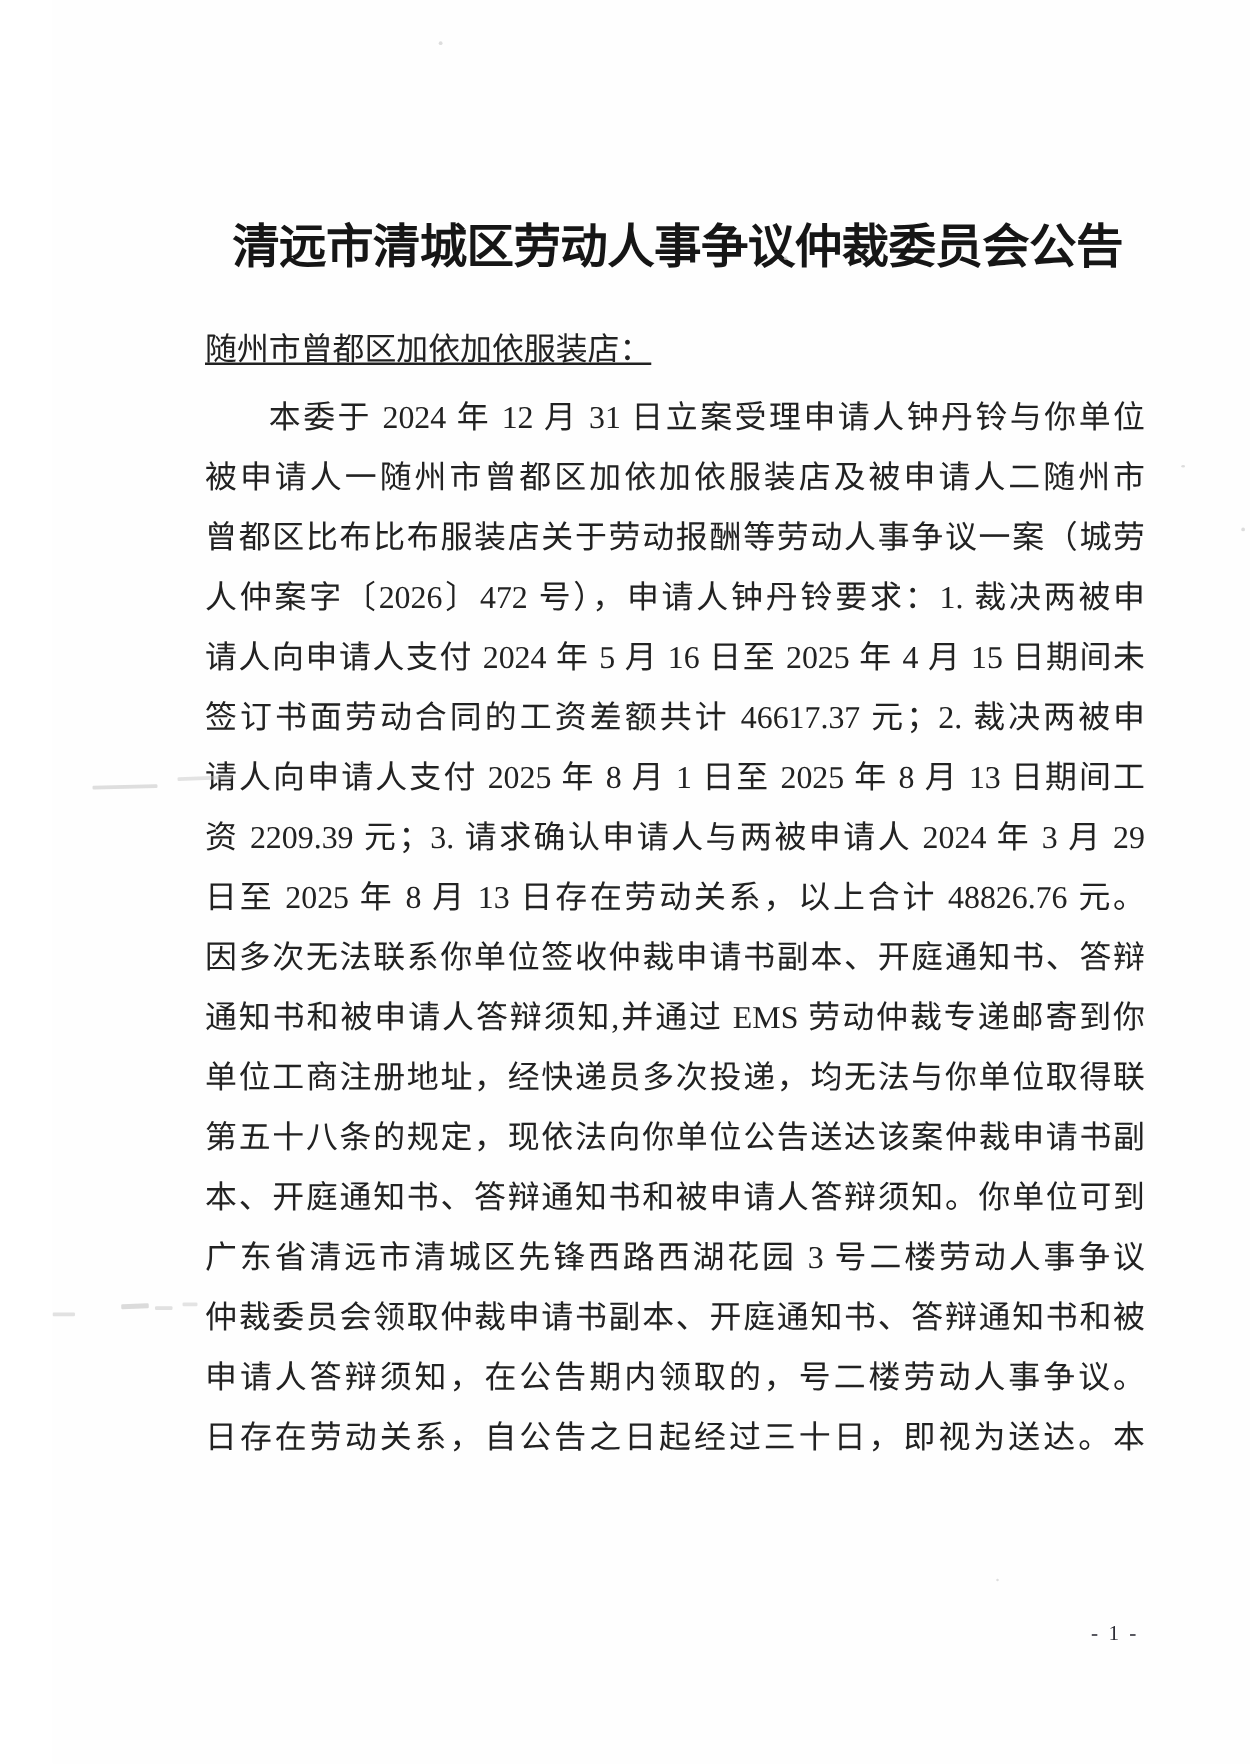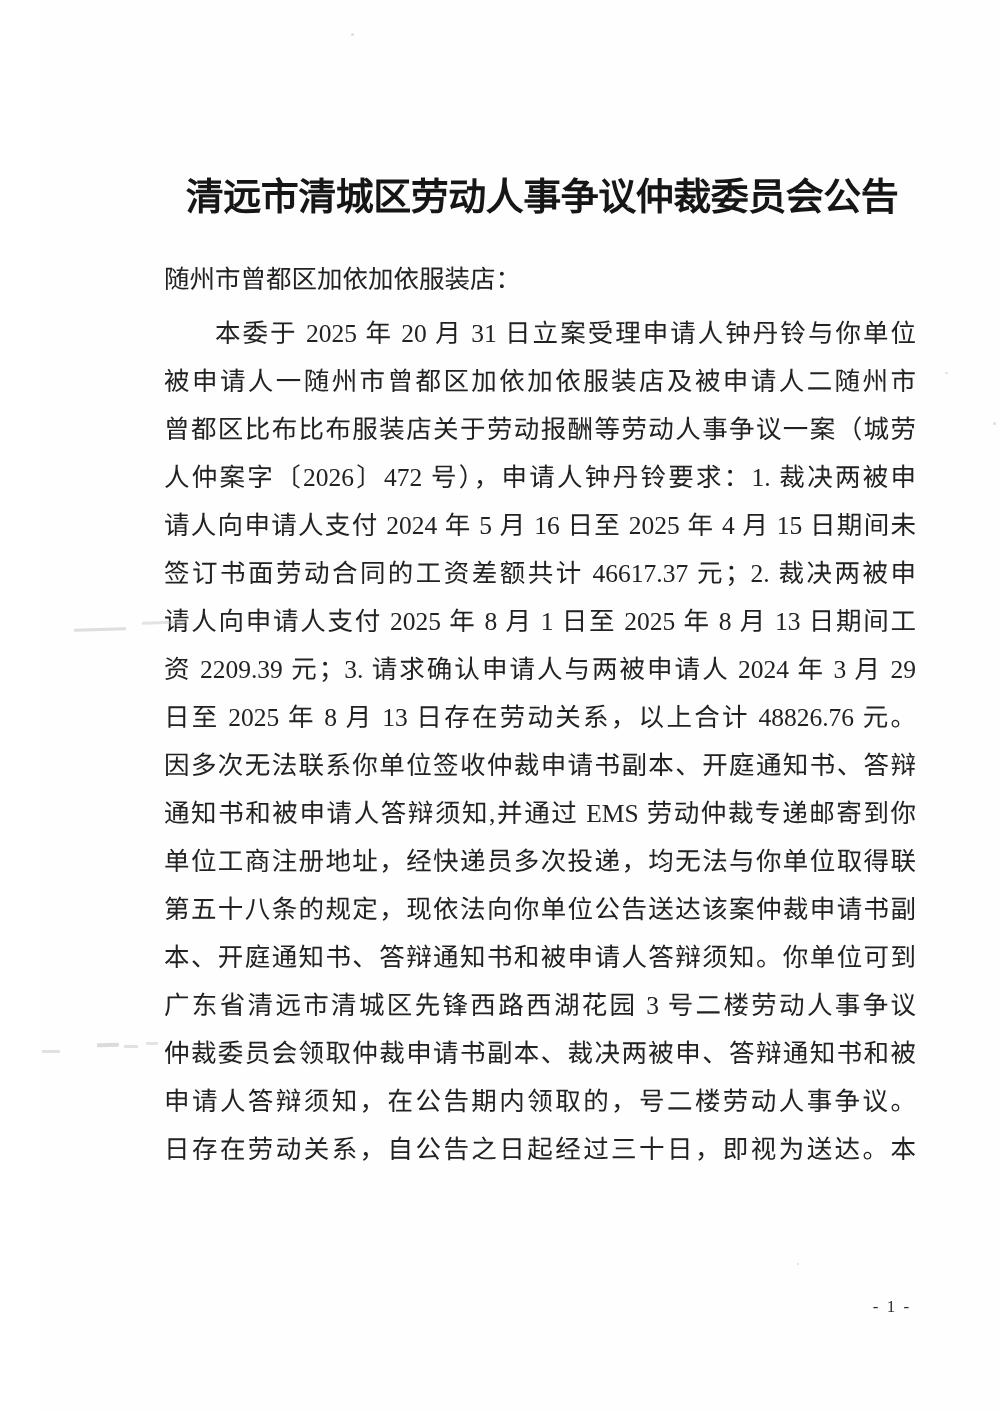--- a/index.html
+++ b/index.html
@@ -32,20 +32,21 @@
 
   
   .addressee {
     position: absolute;
     top: 263px;
     left: 122px;
     font-size: 25.5px;
     line-height: 34px;
     color: #222;
     white-space: nowrap;
+    text-decoration: underline;
   }
 
   
   .body-lines {
     position: absolute;
     top: 310px;
     left: 122px;
     width: 752px;
     font-size: 25.5px;
     color: #222;
@@ -89,36 +90,36 @@
 </head>
 <body>
 
 <div class="page">
 
   <h1 class="doc-title">清远市清城区劳动人事争议仲裁委员会公告</h1>
 
   <div class="addressee">随州市曾都区加依加依服装店：</div>
 
   <div class="body-lines">
-      <div class="body-line indent">本委于 2025 年 20 月 31 日立案受理申请人钟丹铃与你单位</div>
+      <div class="body-line indent">本委于 2024 年 12 月 31 日立案受理申请人钟丹铃与你单位</div>
       <div class="body-line">被申请人一随州市曾都区加依加依服装店及被申请人二随州市</div>
       <div class="body-line">曾都区比布比布服装店关于劳动报酬等劳动人事争议一案（城劳</div>
       <div class="body-line">人仲案字〔2026〕472 号），申请人钟丹铃要求：1. 裁决两被申</div>
       <div class="body-line">请人向申请人支付 2024 年 5 月 16 日至 2025 年 4 月 15 日期间未</div>
       <div class="body-line">签订书面劳动合同的工资差额共计 46617.37 元；2. 裁决两被申</div>
       <div class="body-line">请人向申请人支付 2025 年 8 月 1 日至 2025 年 8 月 13 日期间工</div>
       <div class="body-line">资 2209.39 元；3. 请求确认申请人与两被申请人 2024 年 3 月 29</div>
       <div class="body-line">日至 2025 年 8 月 13 日存在劳动关系，以上合计 48826.76 元。</div>
       <div class="body-line">因多次无法联系你单位签收仲裁申请书副本、开庭通知书、答辩</div>
       <div class="body-line">通知书和被申请人答辩须知,并通过 EMS 劳动仲裁专递邮寄到你</div>
       <div class="body-line">单位工商注册地址，经快递员多次投递，均无法与你单位取得联</div>
       <div class="body-line">第五十八条的规定，现依法向你单位公告送达该案仲裁申请书副</div>
       <div class="body-line">本、开庭通知书、答辩通知书和被申请人答辩须知。你单位可到</div>
       <div class="body-line">广东省清远市清城区先锋西路西湖花园 3 号二楼劳动人事争议</div>
-      <div class="body-line">仲裁委员会领取仲裁申请书副本、裁决两被申、答辩通知书和被</div>
+      <div class="body-line">仲裁委员会领取仲裁申请书副本、开庭通知书、答辩通知书和被</div>
       <div class="body-line">申请人答辩须知，在公告期内领取的，号二楼劳动人事争议。</div>
       <div class="body-line">日存在劳动关系，自公告之日起经过三十日，即视为送达。本</div>
     </div>
 
   <div class="page-number">- 1 -</div>
 
   <div class="artifact a1"></div>
   <div class="artifact a2"></div>
   <div class="artifact a3"></div>
   <div class="artifact a4"></div>

